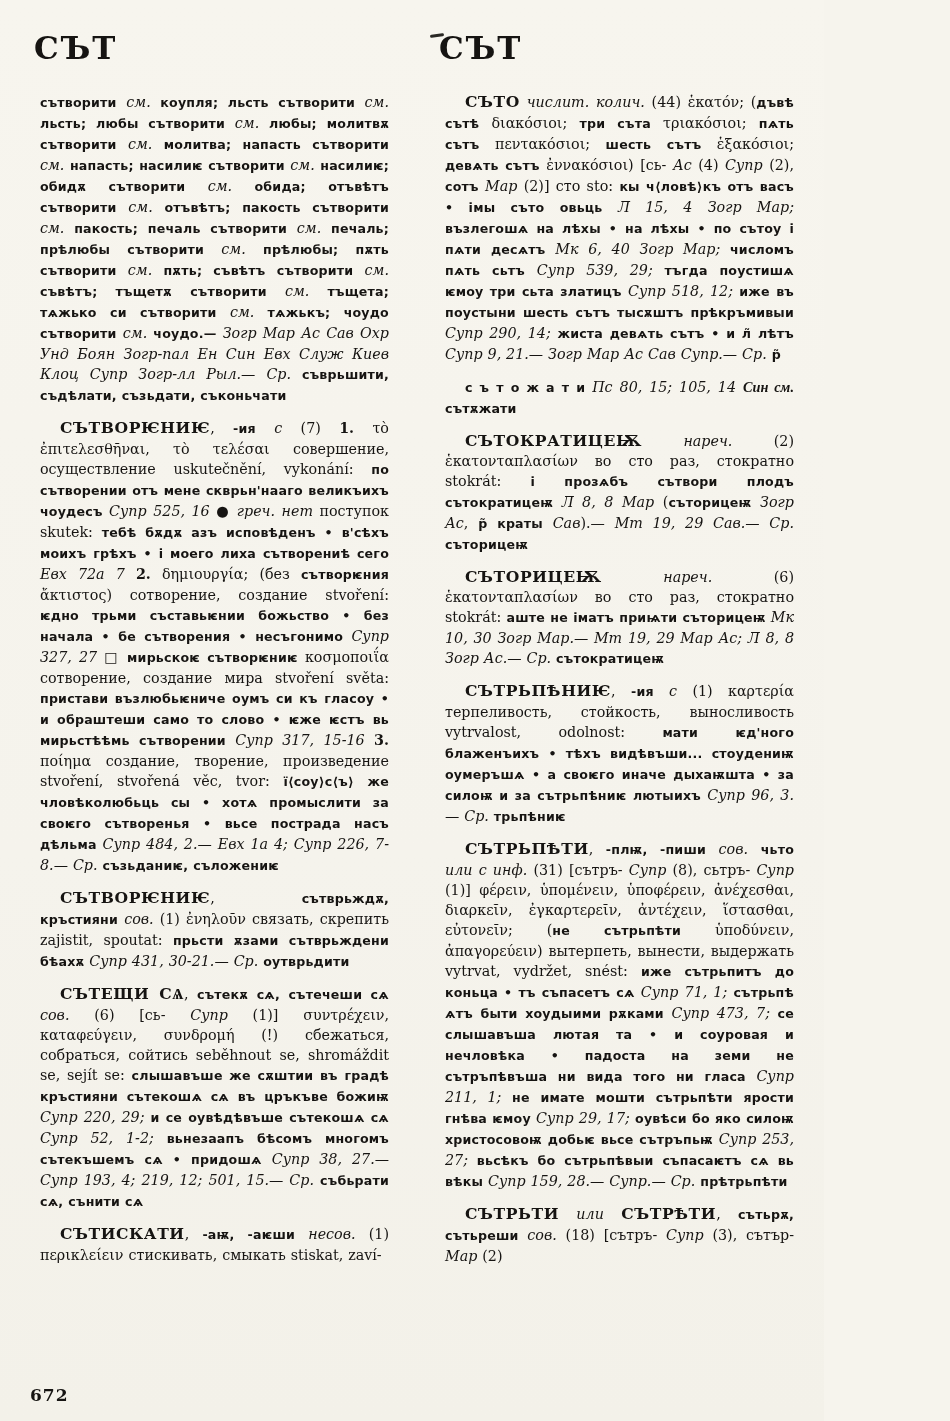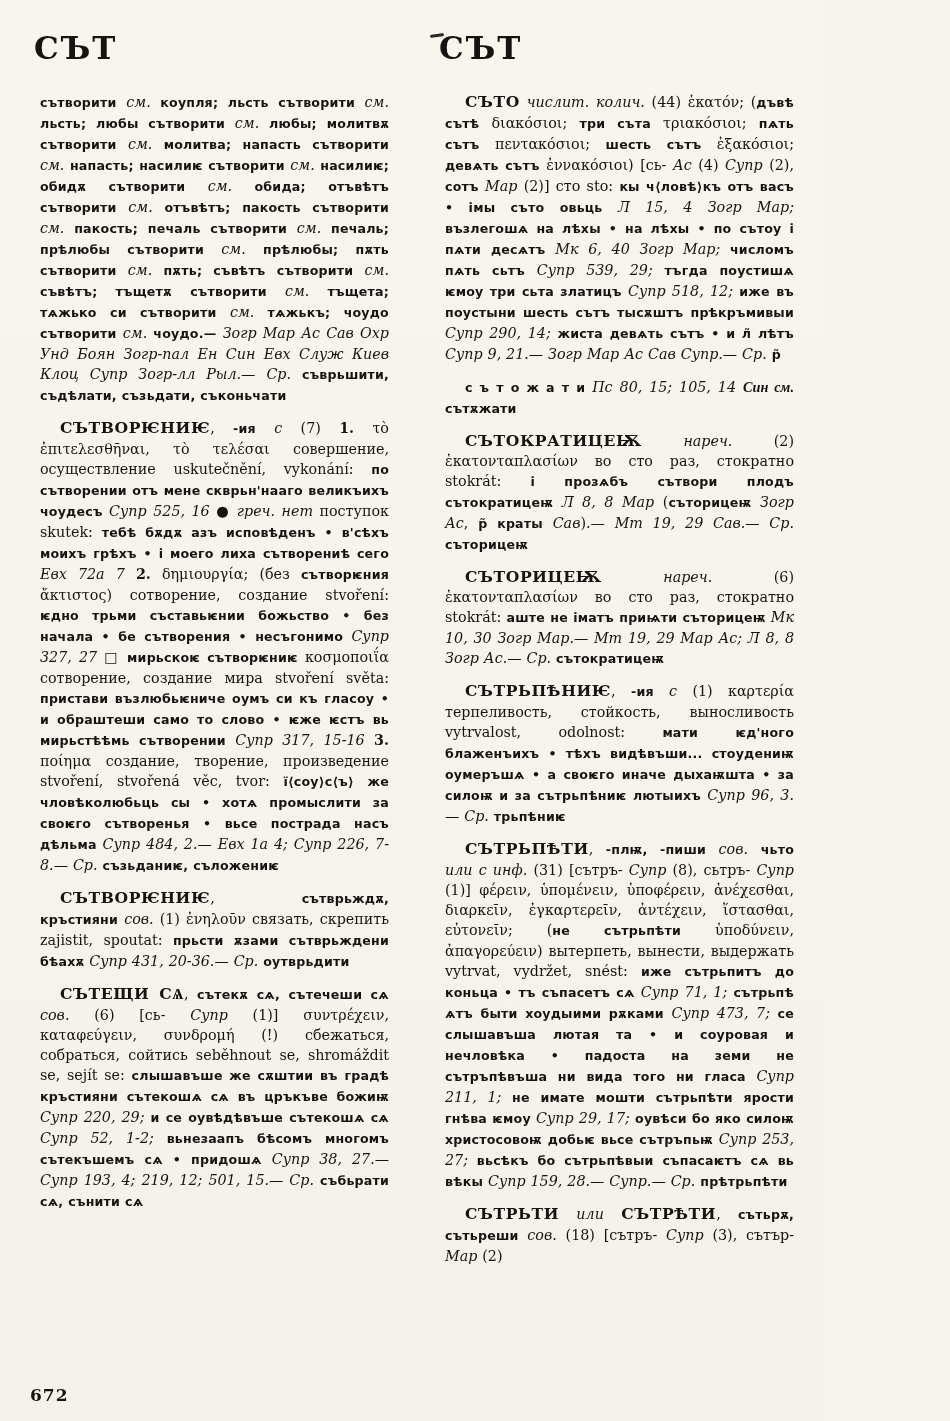--- a/index.html
+++ b/index.html
@@ -76,22 +76,23 @@
 <body>
 
 <div class="page">
   <div class="speck"></div>
   <div class="columns">
     <div class="col">
       <div class="col-header">СЪТ</div>
       <div class="col-body">
           <p class="para"><span class="ocs">сътворити </span><span class="it">см. </span><span class="ocs">коупля; льсть сътворити </span><span class="it">см. </span><span class="ocs">льсть; любы сътворити </span><span class="it">см. </span><span class="ocs">любы; молитвѫ сътворити </span><span class="it">см. </span><span class="ocs">молитва; напасть сътворити </span><span class="it">см. </span><span class="ocs">напасть; насилиѥ сътворити </span><span class="it">см. </span><span class="ocs">насилиѥ; обидѫ сътворити </span><span class="it">см. </span><span class="ocs">обида; отъвѣтъ сътворити </span><span class="it">см. </span><span class="ocs">отъвѣтъ; пакость сътворити </span><span class="it">см. </span><span class="ocs">пакость; печаль сътворити </span><span class="it">см. </span><span class="ocs">печаль; прѣлюбы сътворити </span><span class="it">см. </span><span class="ocs">прѣлюбы; пѫть сътворити </span><span class="it">см. </span><span class="ocs">пѫть; съвѣтъ сътворити </span><span class="it">см. </span><span class="ocs">съвѣтъ; тъщетѫ сътворити </span><span class="it">см. </span><span class="ocs">тъщета; тѧжько си сътворити </span><span class="it">см. </span><span class="ocs">тѧжькъ; чоудо сътворити </span><span class="it">см. </span><span class="ocs">чоудо.— </span><span class="it">Зогр Мар Ас Сав Охр Унд Боян Зогр-пал Ен Син Евх Служ Киев Клоц Супр Зогр-лл Рыл.— Ср. </span><span class="ocs">съврьшити, съдѣлати, съзьдати, съконьчати</span></p>
           <p class="para indent"><span class="hw">СЪТВОРѤНИѤ</span><span class="ro">, </span><span class="ocs">-ия </span><span class="it">с</span><span class="ro"> (7) </span><span class="bd">1.</span><span class="ro"> τὸ ἐπιτελεσθῆναι, τὸ τελέσαι совершение, осуществление uskutečnění, vykonání: </span><span class="ocs">по сътворении отъ мене скврьн'нааго великъихъ чоудесъ </span><span class="it">Супр 525, 16</span><span class="ro"> ● </span><span class="it">греч. нет</span><span class="ro"> поступок skutek: </span><span class="ocs">тебѣ бѫдѫ азъ исповѣденъ • в'сѣхъ моихъ грѣхъ • і моего лиха сътворениѣ сего </span><span class="it">Евх 72а 7 </span><span class="bd">2.</span><span class="ro"> δημιουργία; (без </span><span class="ocs">сътворѥния </span><span class="ro">ἄκτιστος) сотворение, создание stvoření: </span><span class="ocs">ѥдно трьми съставьѥнии божьство • без начала • бе сътворения • несъгонимо </span><span class="it">Супр 327, 27</span><span class="ro"> □ </span><span class="ocs">мирьскоѥ сътворѥниѥ </span><span class="ro">κοσμοποιΐα сотворение, создание мира stvoření světa: </span><span class="ocs">пристави възлюбьѥниче оумъ си къ гласоу • и обраштеши само то слово • ѥже ѥстъ вь мирьстѣѣмь сътворении </span><span class="it">Супр 317, 15-16 </span><span class="bd">3.</span><span class="ro"> ποίημα создание, творение, произведение stvoření, stvořená věc, tvor: </span><span class="ocs">ї⟨соу⟩с⟨ъ⟩ же чловѣколюбьць сы • хотѧ промыслити за своѥго сътворенья • вьсе пострада насъ дѣльма </span><span class="it">Супр 484, 2.— Евх 1а 4; Супр 226, 7-8.— Ср. </span><span class="ocs">съзьданиѥ, съложениѥ</span></p>
-          <p class="para indent"><span class="hw">СЪТВОРѤНИѤ</span><span class="ro">, </span><span class="ocs">сътврьждѫ, кръстияни </span><span class="it">сов.</span><span class="ro"> (1) ἐνηλοῦν связать, скрепить zajistit, spoutat: </span><span class="ocs">прьсти ѫзами сътврьждени бѣахѫ </span><span class="it">Супр 431, 20-36.— Ср. </span><span class="ocs">оутврьдити</span></p>
+          <p class="para indent"><span class="hw">СЪТВОРѤНИѤ</span><span class="ro">, </span><span class="ocs">сътврьждѫ, кръстияни </span><span class="it">сов.</span><span class="ro"> (1) ἐνηλοῦν связать, скрепить zajistit, spoutat: </span><span class="ocs">прьсти ѫзами сътврьждени бѣахѫ </span><span class="it">Супр 431, 30-21.— Ср. </span><span class="ocs">оутврьдити</span></p>
           <p class="para indent"><span class="hw">СЪТЕЩИ СѦ</span><span class="ro">, </span><span class="ocs">сътекѫ сѧ, сътечеши сѧ </span><span class="it">сов.</span><span class="ro"> (6) [сь- </span><span class="it">Супр</span><span class="ro"> (1)] συντρέχειν, καταφεύγειν, συνδρομή (!) сбежаться, собраться, сойтись seběhnout se, shromáždit se, sejít se: </span><span class="ocs">слышавъше же сѫштии въ градѣ кръстияни сътекошѧ сѧ въ цръкъве божиѭ </span><span class="it">Супр 220, 29;</span><span class="ocs"> и се оувѣдѣвъше сътекошѧ сѧ </span><span class="it">Супр 52, 1-2;</span><span class="ocs"> вьнезаапъ бѣсомъ многомъ сътекъшемъ сѧ • придошѧ </span><span class="it">Супр 38, 27.— Супр 193, 4; 219, 12; 501, 15.— Ср. </span><span class="ocs">събьрати сѧ, сънити сѧ</span></p>
+          <p class="para indent"><span class="hw">СЪТИСКАТИ</span><span class="ro">, </span><span class="ocs">-аѭ, -аѥши </span><span class="it">несов.</span><span class="ro"> (1) περικλείειν стискивать, смыкать stiskat, zaví-</span></p>
         </div>
     </div>
     <div class="col">
       <div class="col-header">СЪТ</div>
       <div class="col-body">
           <p class="para indent"><span class="hw">СЪТО</span><span class="ro"> </span><span class="it">числит. колич.</span><span class="ro"> (44) ἑκατόν; (</span><span class="ocs">дъвѣ сътѣ </span><span class="ro">διακόσιοι; </span><span class="ocs">три съта </span><span class="ro">τριακόσιοι; </span><span class="ocs">пѧть сътъ </span><span class="ro">πεντακόσιοι; </span><span class="ocs">шесть сътъ </span><span class="ro">ἑξακόσιοι; </span><span class="ocs">девѧть сътъ </span><span class="ro">ἐννακόσιοι) [сь- </span><span class="it">Ас</span><span class="ro"> (4) </span><span class="it">Супр</span><span class="ro"> (2), </span><span class="ocs">сотъ </span><span class="it">Мар</span><span class="ro"> (2)] сто sto: </span><span class="ocs">кы ч⟨ловѣ⟩къ отъ васъ • імы съто овьць </span><span class="it">Л 15, 4 Зогр Мар;</span><span class="ocs"> възлегошѧ на лѣхы • на лѣхы • по сътоу і пѧти десѧтъ </span><span class="it">Мк 6, 40 Зогр Мар;</span><span class="ocs"> числомъ пѧть сьтъ </span><span class="it">Супр 539, 29;</span><span class="ocs"> тъгда поустишѧ ѥмоу три сьта златицъ </span><span class="it">Супр 518, 12;</span><span class="ocs"> иже въ поустыни шесть сътъ тысѫштъ прѣкръмивыи </span><span class="it">Супр 290, 14;</span><span class="ocs"> жиста девѧть сътъ • и л̃ лѣтъ </span><span class="it">Супр 9, 21.— Зогр Мар Ас Сав Супр.— Ср. </span><span class="ocs">р̃</span></p>
           <p class="para indent"><span class="ocs">с ъ т о ж а т и </span><span class="it">Пс 80, 15; 105, 14 </span><span class="bi">Син см. </span><span class="ocs">сътѫжати</span></p>
           <p class="para indent"><span class="hw">СЪТОКРАТИЦЕѬ</span><span class="ro"> </span><span class="it">нареч.</span><span class="ro"> (2) ἑκατονταπλασίων во сто раз, стократно stokrát: </span><span class="ocs">і прозѧбъ сътвори плодъ сътократицеѭ </span><span class="it">Л 8, 8 Мар</span><span class="ro"> (</span><span class="ocs">съторицеѭ </span><span class="it">Зогр Ас</span><span class="ro">, </span><span class="ocs">р̃ краты </span><span class="it">Сав</span><span class="ro">).— </span><span class="it">Мт 19, 29 Сав.— Ср. </span><span class="ocs">съторицеѭ</span></p>
           <p class="para indent"><span class="hw">СЪТОРИЦЕѬ</span><span class="ro"> </span><span class="it">нареч.</span><span class="ro"> (6) ἑκατονταπλασίων во сто раз, стократно stokrát: </span><span class="ocs">аште не іматъ приѩти съторицеѭ </span><span class="it">Мк 10, 30 Зогр Мар.— Мт 19, 29 Мар Ас; Л 8, 8 Зогр Ас.— Ср. </span><span class="ocs">сътократицеѭ</span></p>
           <p class="para indent"><span class="hw">СЪТРЬПѢНИѤ</span><span class="ro">, </span><span class="ocs">-ия </span><span class="it">с</span><span class="ro"> (1) καρτερία терпеливость, стойкость, выносливость vytrvalost, odolnost: </span><span class="ocs">мати ѥд'ного блаженъихъ • тѣхъ видѣвъши... стоудениѭ оумеръшѧ • а своѥго иначе дыхаѭшта • за силоѭ и за сътрьпѣниѥ лютыихъ </span><span class="it">Супр 96, 3.— Ср. </span><span class="ocs">трьпѣниѥ</span></p>

